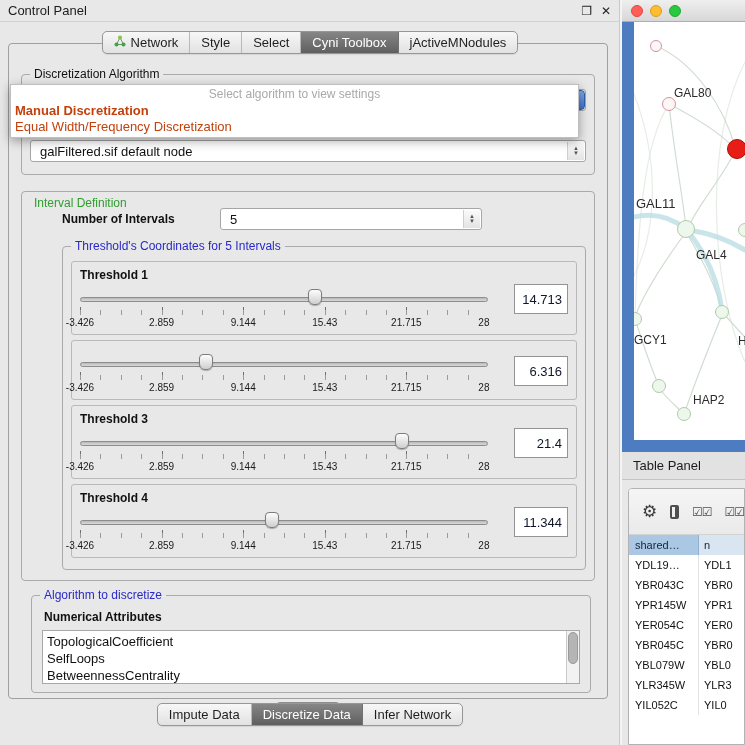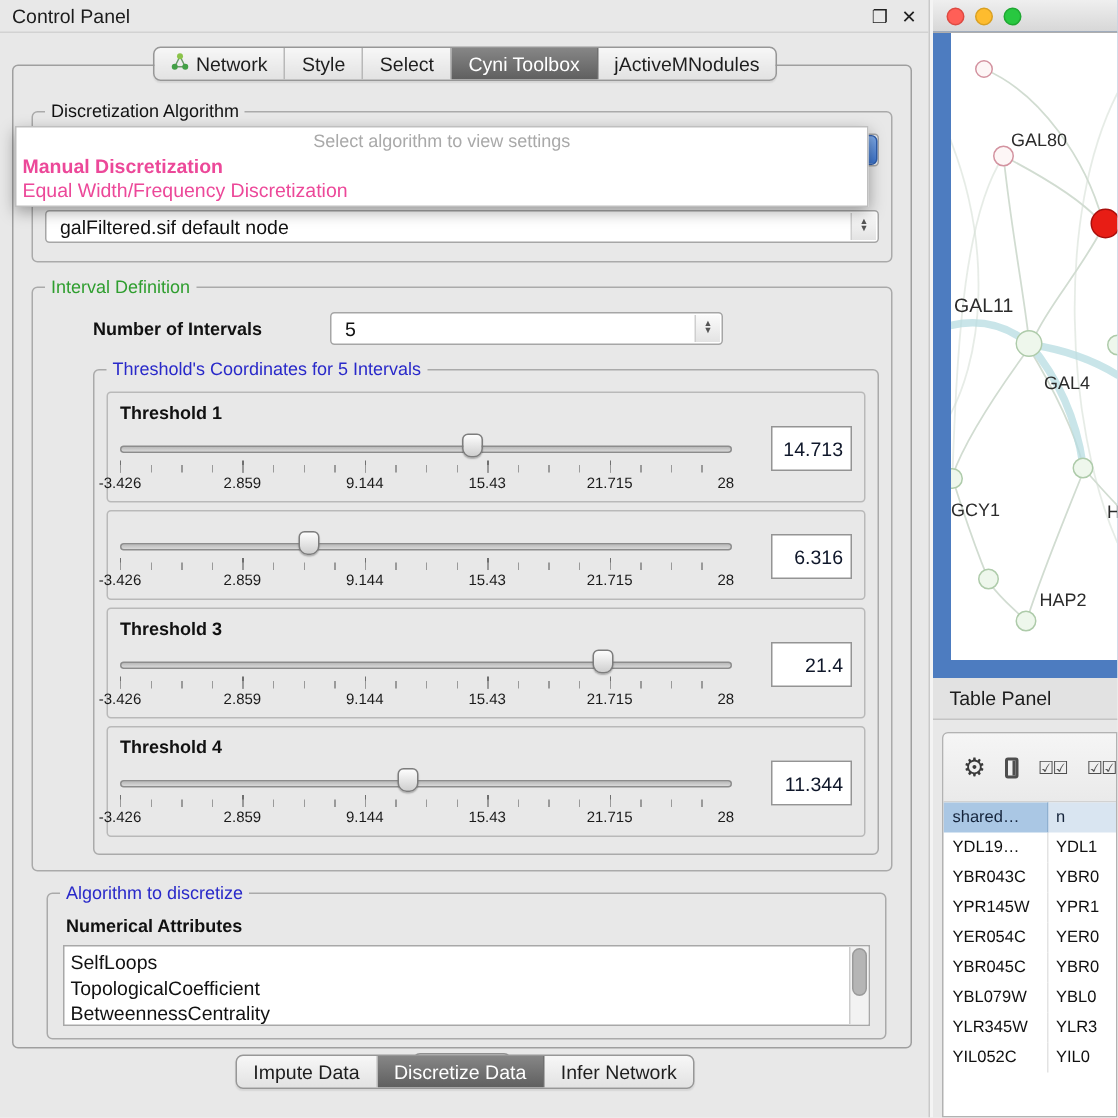--- a/index.html
+++ b/index.html
@@ -33,21 +33,21 @@
 
   .content-panel {
     position:absolute; left:8px; top:43px; width:600px; height:656px;
     border:1px solid #9f9f9f; border-radius:4px; background:#e8e8e8;
     padding:30px 12px 0 12px;
   }
 
   .group { position:relative; border:1px solid #aaaaaa; border-radius:4px; }
   .legend { position:absolute; top:-8px; left:8px; background:#e8e8e8; padding:0 4px;
             font-size:12px; color:#111; white-space:nowrap; }
-  .legend.green { color:#2f9e2f; }
+  .legend.green { color:#2f9e2f;margin-top:12px; }
   .legend.blue  { color:#2929c9; }
 
   .alg-group { padding:14px 8px 12px 8px; }
   .field-label { font-size:12px; color:#111; margin:10px 0 5px 4px; }
 
   .combo { position:relative; background:#fff; border:1px solid #a6a6a6; border-radius:3px;
            height:22px; display:flex; align-items:center; padding:0 24px 0 9px; font-size:13px; color:#111; }
   .combo .arrows { position:absolute; right:1px; top:1px; bottom:1px; width:17px;
                    display:flex; flex-direction:column; align-items:center; justify-content:center;
                    font-size:6px; line-height:5px; color:#555;
@@ -56,21 +56,21 @@
   .blue-stepper { position:absolute; right:0; top:0; bottom:0; width:24px; border-radius:0 4px 4px 0;
                   background:linear-gradient(#7fabe9,#3c74cd); display:flex; flex-direction:column;
                   align-items:center; justify-content:center; color:#fff; font-size:6px; line-height:5px;
                   border:1px solid #2f5fae; }
 
   
   .popup { position:absolute; left:10px; top:84px; width:569px; z-index:30;
            background:#fff; border:1px solid #bfbfbf; box-shadow:0 3px 10px rgba(0,0,0,.35);
            padding:2px 0 3px 0; }
   .popup .ph { text-align:center; color:#a9a9a9; font-size:12px; height:15px; line-height:15px; }
-  .popup .opt { font-size:13px; padding:1px 4px; height:16px; line-height:15px; color:#ec4899; }
+  .popup .opt { font-size:13px; padding:1px 4px; height:16px; line-height:15px; color:#c2410c; }
   .popup .opt.bold { font-weight:bold; }
 
   .interval-group { margin-top:16px; padding:16px 8px 10px 40px; }
   .num-row { display:flex; align-items:center; }
   .num-label { font-size:12px; font-weight:bold; color:#111; width:158px; }
   .num-combo { width:262px; }
 
   .thr-group { margin-top:16px; padding:14px 8px 6px 8px; }
   .t-row { border:1px solid #b9b9b9; border-radius:3px; background:#e8e8e8;
            padding:6px 8px 4px 8px; display:flex; gap:26px; margin-bottom:5px; }
@@ -312,22 +312,22 @@
           <input class="t-field" value="11.344" style="">
         </div>
 
       </div>
     </div>
 
     <div class="group attr-group">
       <span class="legend blue">Algorithm to discretize</span>
       <div class="attr-sub">Numerical Attributes</div>
       <div class="listbox">
+        <div class="li">TopologicalCoefficient</div>
         <div class="li">SelfLoops</div>
-        <div class="li">TopologicalCoefficient</div>
         <div class="li">BetweennessCentrality</div>
         <div class="vscroll">
           <div class="vthumb"></div>
         </div>
       </div>
     </div>
 
     <div class="apply-row">
       <div class="apply-btn">Apply</div>
     </div>

